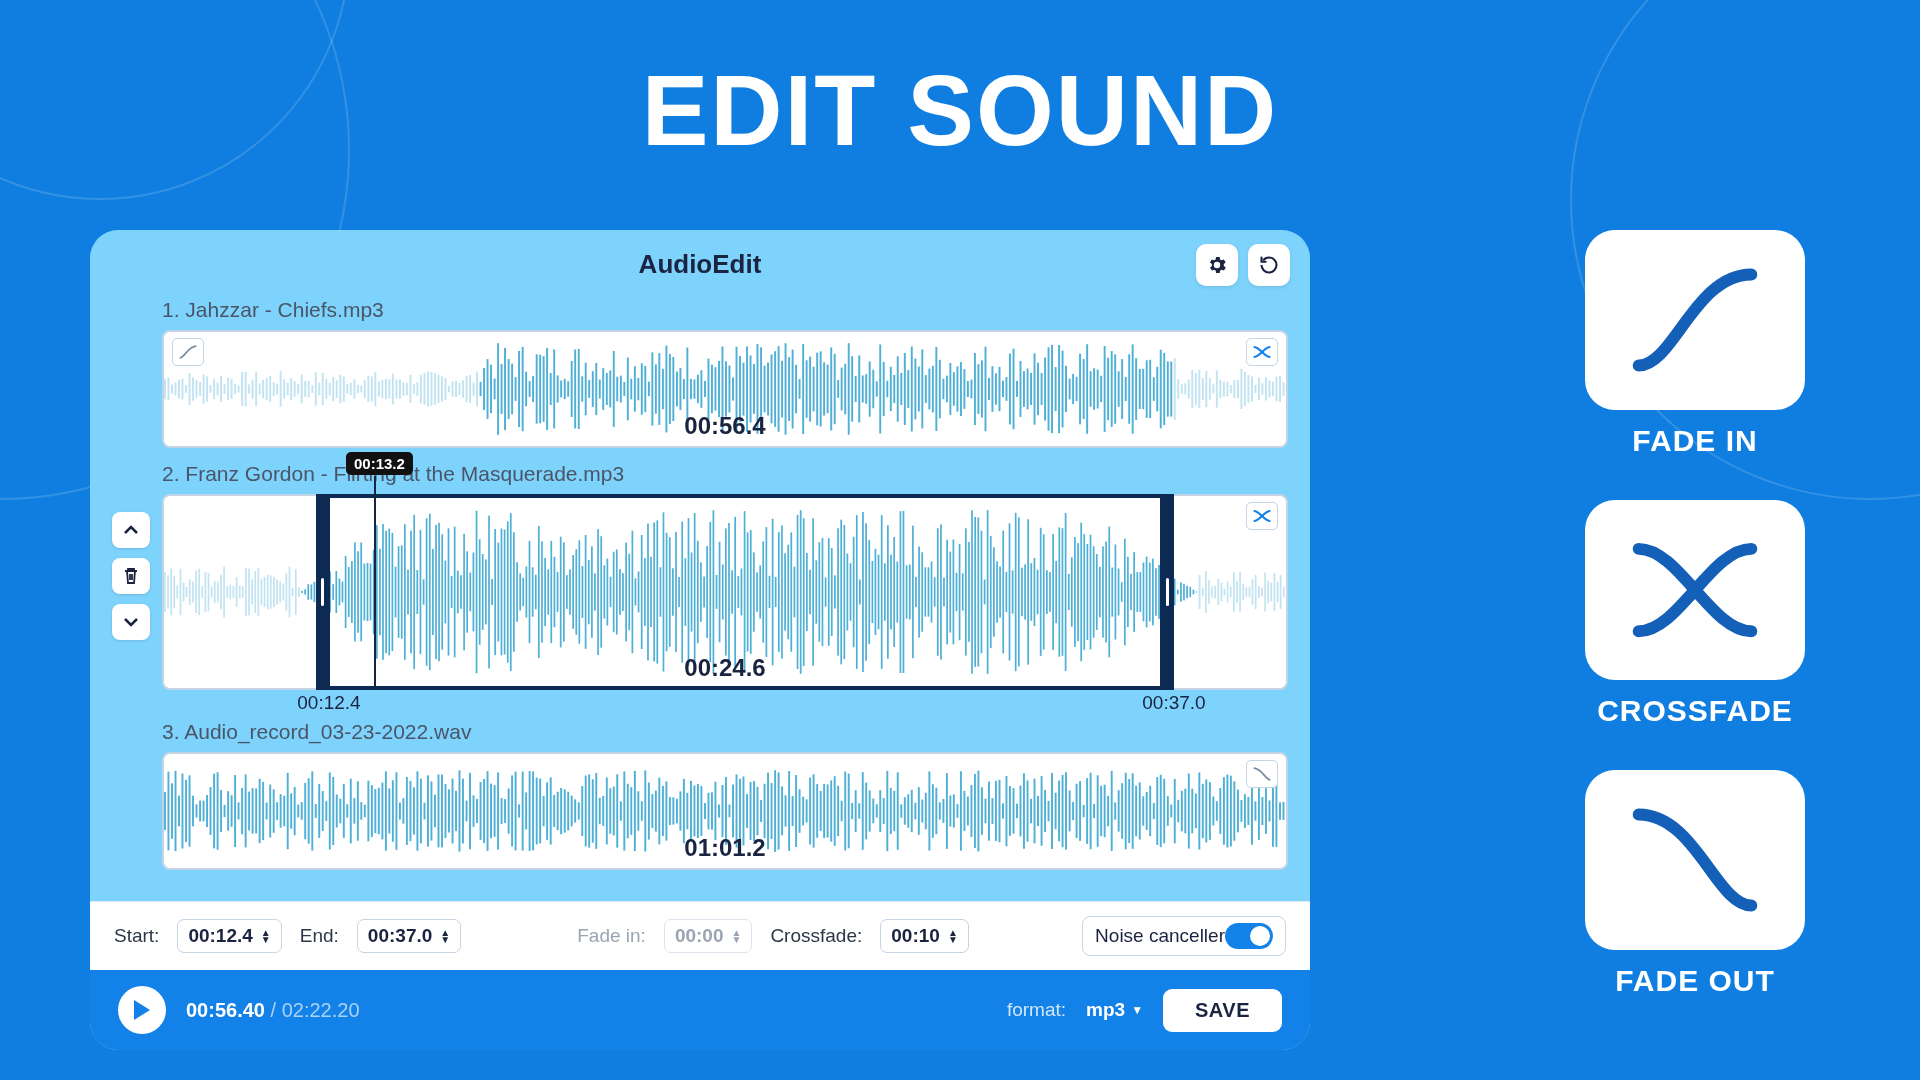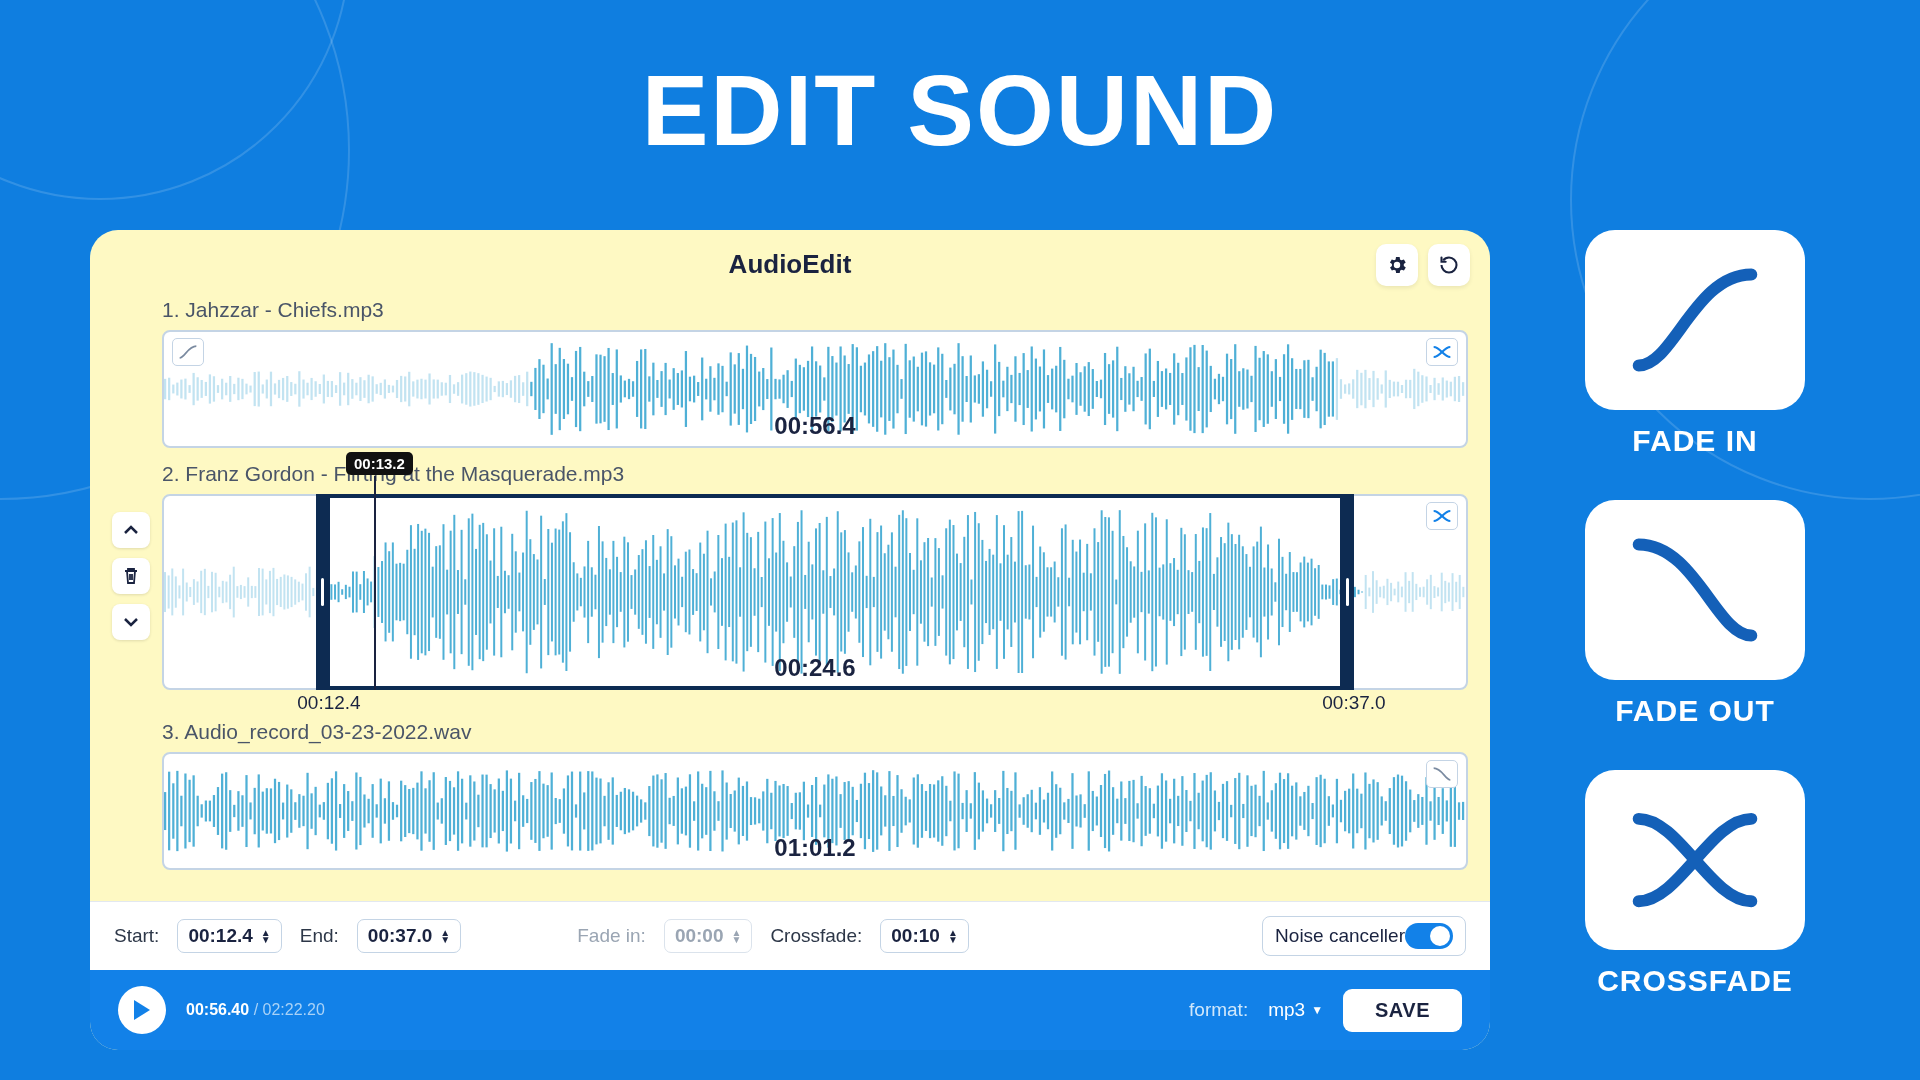--- a/index.html
+++ b/index.html
@@ -30,23 +30,23 @@
   font-size: 100px;
   font-weight: 800;
   letter-spacing: 2px;
   margin-top: 13px;
 }
 
 .app-card {
   position: absolute;
   left: 90px;
   top: 230px;
-  width: 1400px;
+  width: 1220px;
   height: 820px;
-  background: #fef9c3;
+  background: #7dd3fc;
   border-radius: 28px;
   overflow: hidden;
   display: flex;
   flex-direction: column;
 }
 
 .app-header {
   position: relative;
   height: 68px;
   display: flex;
@@ -264,27 +264,27 @@
   width: 48px;
   height: 48px;
   background: #fff;
   border-radius: 50%;
   display: flex;
   align-items: center;
   justify-content: center;
   cursor: pointer;
 }
 .play-btn svg { fill: #1281e8; }
-.play-time { font-size: 16px; font-weight: 600; }
+.play-time { font-size: 20px; font-weight: 600; }
 .play-time .total { color: #a9d2f7; font-weight: 500; }
 .pb-spacer { flex: 1; }
 .format-label { font-size: 19px; color: #cfe7fb; }
 .format-select {
   font-size: 19px;
-  font-weight: 400;
+  font-weight: 700;
   display: flex;
   align-items: center;
   gap: 6px;
   cursor: pointer;
 }
 .save-btn {
   background: #fff;
   color: #1a2340;
   font-weight: 700;
   font-size: 20px;
@@ -1487,27 +1487,27 @@
     <div class="feature-tile">
       <svg viewBox="0 0 120 100" fill="none" stroke="#1460b8" stroke-width="11" stroke-linecap="round">
           <path d="M8 92 C40 92 60 8 112 8"></path>
         </svg>
     </div>
     <div class="feature-label">FADE IN</div>
   </div>
   <div class="feature-item">
     <div class="feature-tile">
       <svg viewBox="0 0 120 100" fill="none" stroke="#1460b8" stroke-width="11" stroke-linecap="round">
-          <path d="M8 8 C60 8 80 92 112 92"></path>
-        </svg>
-    </div>
-    <div class="feature-label">FADE OUT</div>
-  </div>
-  <div class="feature-item">
-    <div class="feature-tile">
-      <svg viewBox="0 0 120 100" fill="none" stroke="#1460b8" stroke-width="11" stroke-linecap="round">
           <path d="M8 12 C45 12 75 88 112 88"></path>
           <path d="M8 88 C45 88 75 12 112 12"></path>
         </svg>
     </div>
     <div class="feature-label">CROSSFADE</div>
   </div>
+  <div class="feature-item">
+    <div class="feature-tile">
+      <svg viewBox="0 0 120 100" fill="none" stroke="#1460b8" stroke-width="11" stroke-linecap="round">
+          <path d="M8 8 C60 8 80 92 112 92"></path>
+        </svg>
+    </div>
+    <div class="feature-label">FADE OUT</div>
+  </div>
 </div>
 
 </body></html>

